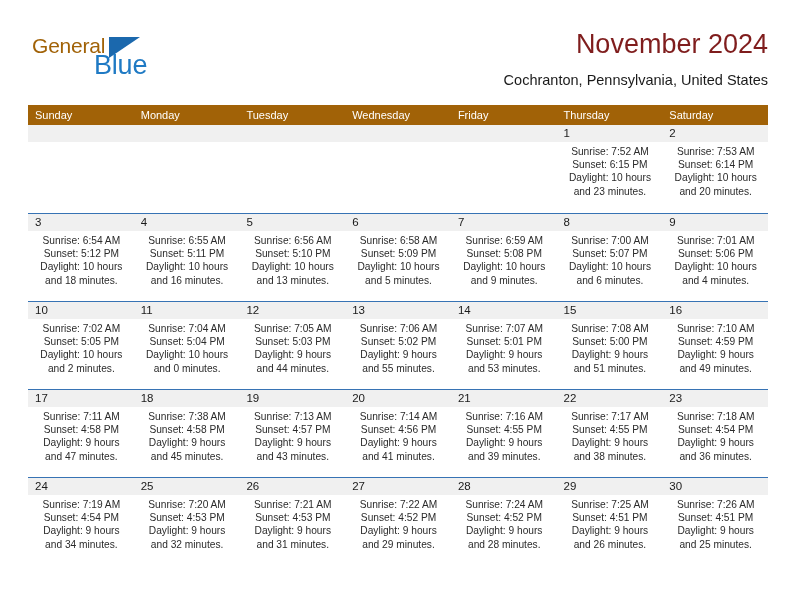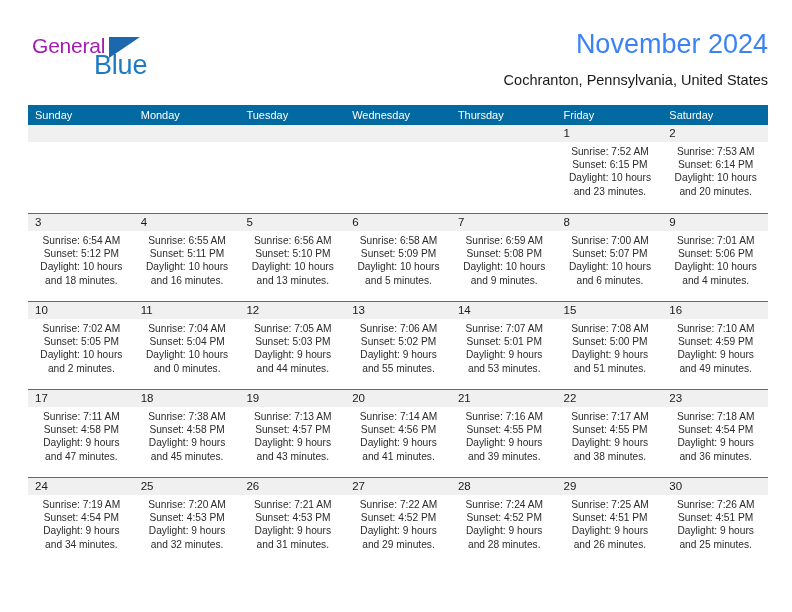--- a/index.html
+++ b/index.html
@@ -35,21 +35,21 @@
     top: 6px;
     width: 150px;
     height: 56px;
   }
   .logo-general {
     position: absolute;
     left: 0;
     top: 0;
     font-size: 21px;
     letter-spacing: -0.2px;
-    color: #a21caf;
+    color: #a16207;
     font-family: "Liberation Sans", sans-serif;
     white-space: nowrap;
   }
   .logo-blue {
     position: absolute;
     left: 62px;
     top: 16px;
     font-size: 27px;
     letter-spacing: -0.2px;
     color: #1f7ac4;
@@ -68,21 +68,21 @@
 
   .title-block {
     position: absolute;
     right: 0;
     top: 0;
     text-align: right;
   }
   .cal-title {
     font-size: 27px;
     font-weight: normal;
-    color: #3b82f6;
+    color: #7f1d1d;
     line-height: 32px;
     white-space: nowrap;
   }
   .cal-location {
     font-size: 14.5px;
     color: #1a1a1a;
     line-height: 20px;
     margin-top: 10px;
     white-space: nowrap;
   }
@@ -90,21 +90,21 @@
   
   .calendar {
     position: absolute;
     left: 28px;
     top: 105px;
     width: 740px;
   }
   .dow-row {
     display: flex;
     width: 100%;
-    background: #0369a1;
+    background: #a16207;
     height: 20px;
   }
   .dow {
     flex: 1 1 0;
     color: #ffffff;
     font-size: 11px;
     line-height: 20px;
     padding-left: 7px;
     box-sizing: border-box;
     white-space: nowrap;
@@ -164,22 +164,22 @@
       <div class="cal-location">Cochranton, Pennsylvania, United States</div>
     </div>
   </div>
 
   <div class="calendar">
     <div class="dow-row">
       <div class="dow">Sunday</div>
       <div class="dow">Monday</div>
       <div class="dow">Tuesday</div>
       <div class="dow">Wednesday</div>
+      <div class="dow">Friday</div>
       <div class="dow">Thursday</div>
-      <div class="dow">Friday</div>
       <div class="dow">Saturday</div>
     </div>
     <div id="weeks-host">
         <div class="week first">
           <div class="cell empty">
             <div class="cell-daynum"></div>
             <div class="cell-body">
               <div class="cell-line"></div>
               <div class="cell-line"></div>
               <div class="cell-line"></div>

